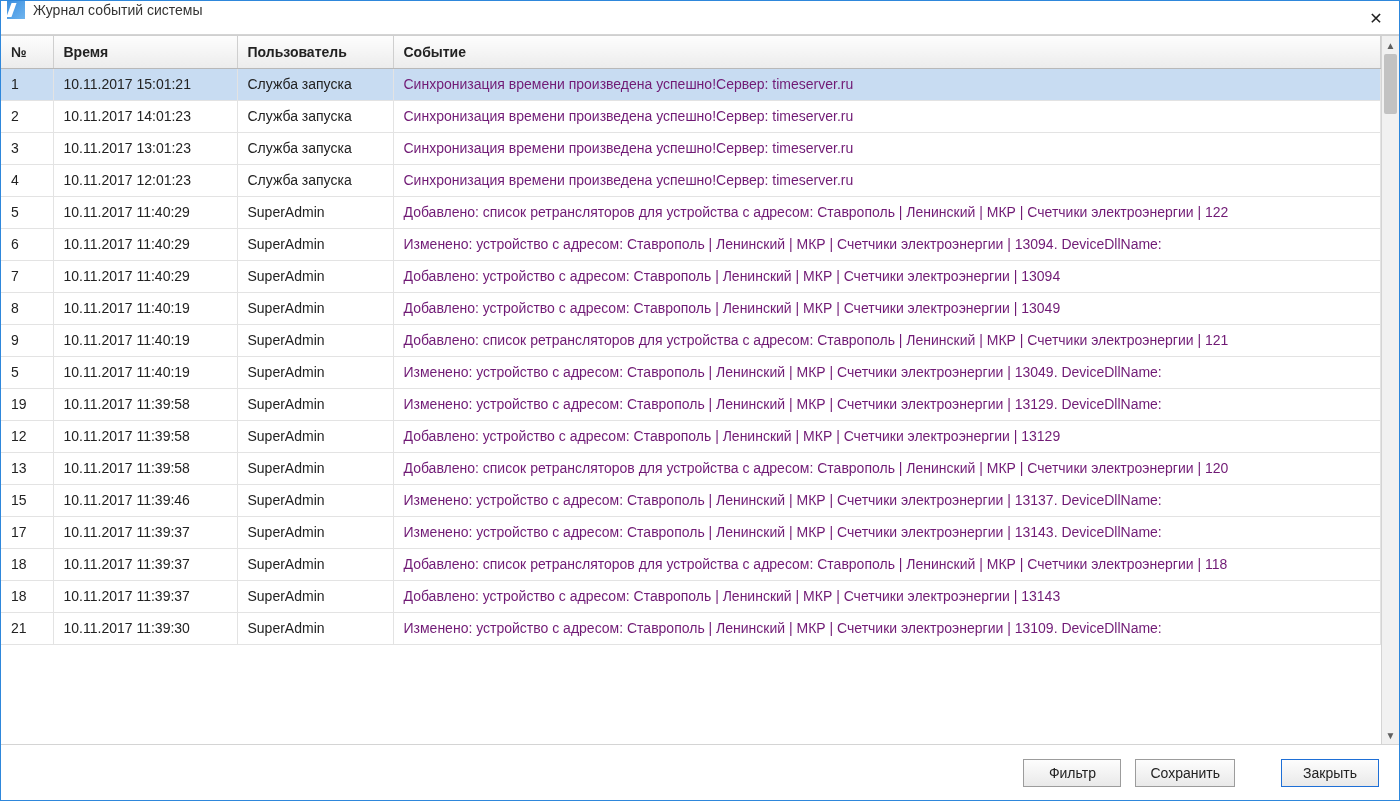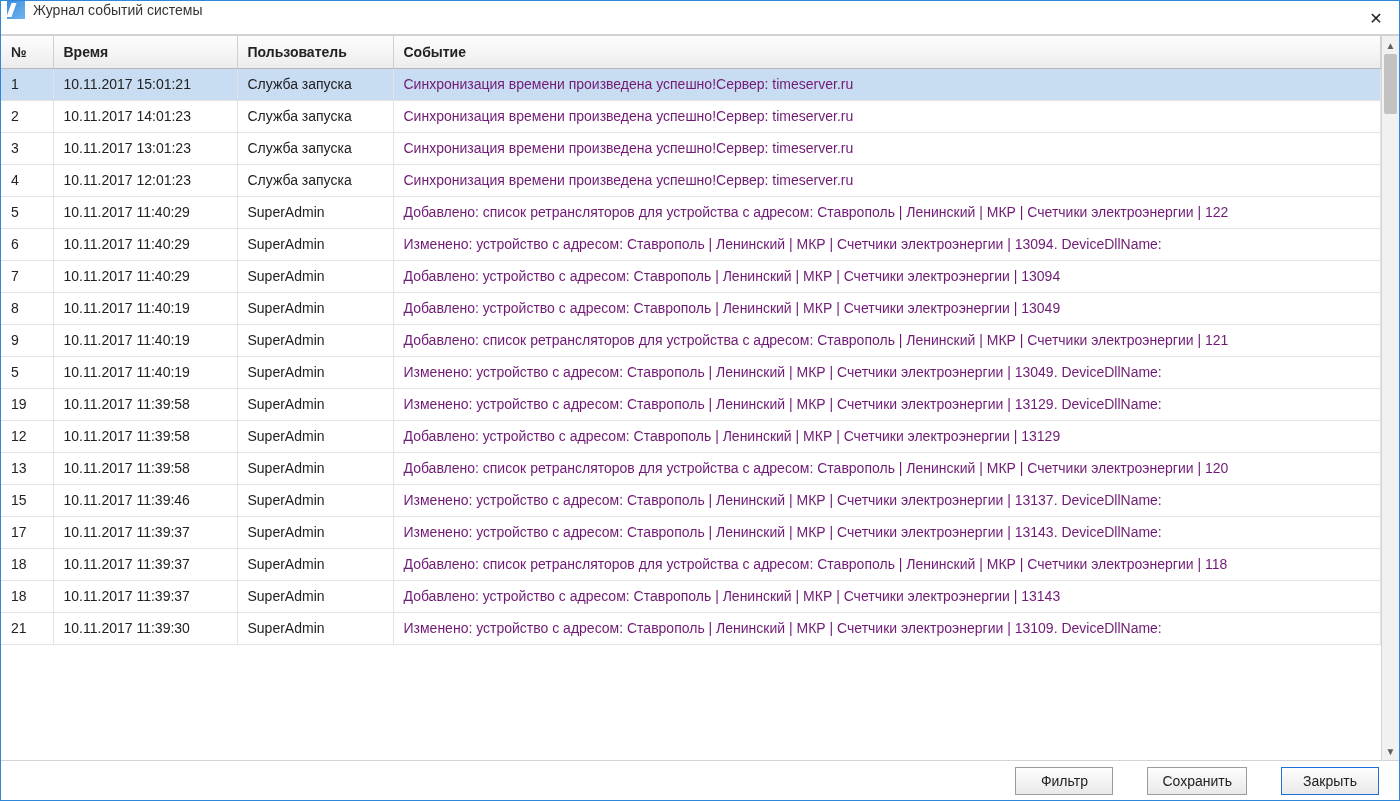--- a/index.html
+++ b/index.html
@@ -125,44 +125,45 @@
   .vscroll .track { flex:1; position:relative; }
   .vscroll .thumb {
     position:absolute;
     left:2px; right:2px;
     top:0; height: 60px;
     background:#c2c2c2;
     border-radius:2px;
   }
 
   .footer {
-    height: 40px;
+    height: 56px;
     border-top: 1px solid #d4d4d4;
     display:flex;
     align-items:center;
     justify-content:flex-end;
-    gap: 34px;
+    gap: 14px;
     padding: 0 20px 0 0;
     background:#fff;
   }
   .btn {
     min-width: 98px;
     height: 28px;
     padding: 0 14px;
     border: 1px solid #9c9c9c;
     background: linear-gradient(#fdfdfd,#e9e9e9);
     color:#222;
     font-size:14px;
     display:inline-flex;
     align-items:center;
     justify-content:center;
     cursor: pointer;
   }
   .btn.default {
     border: 1.5px solid #1e6fd6;
+    margin-left: 32px;
   }
 </style>
 </head>
 <body>
 
 <div class="window">
 
   <div class="titlebar">
     <span class="app-icon"></span>
     <span class="title">Журнал событий системы</span>

